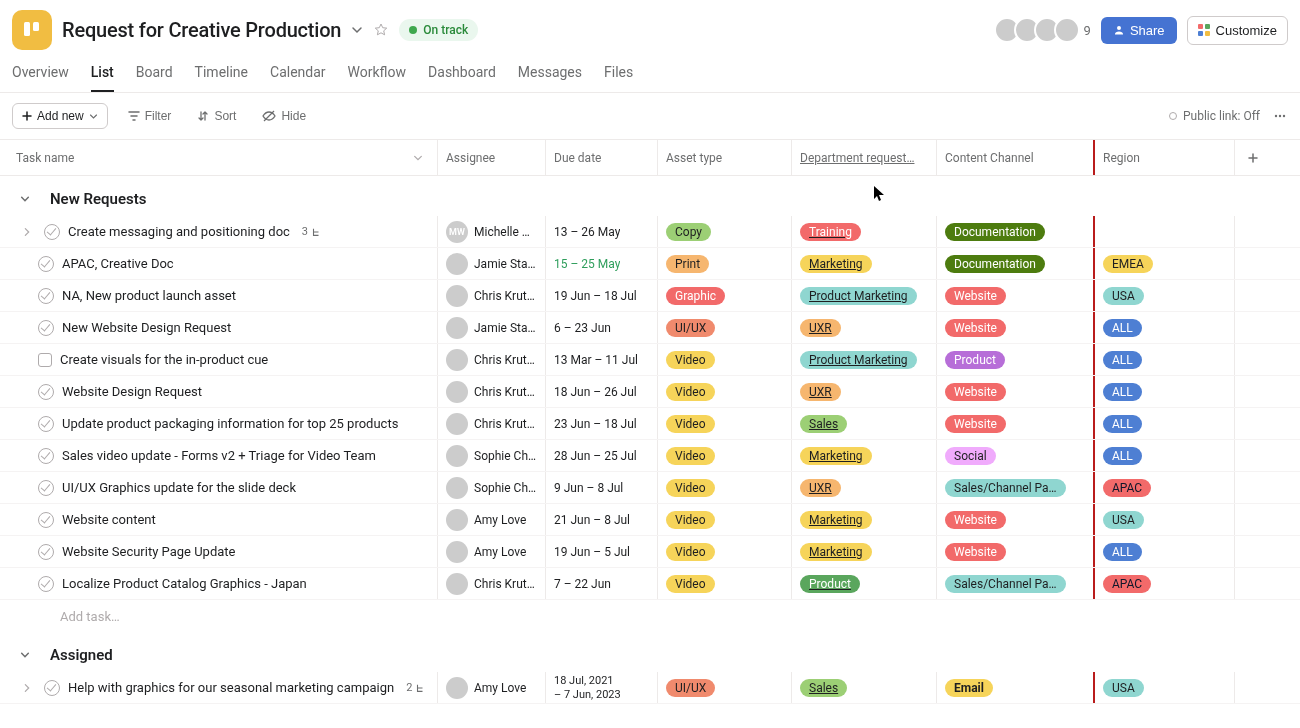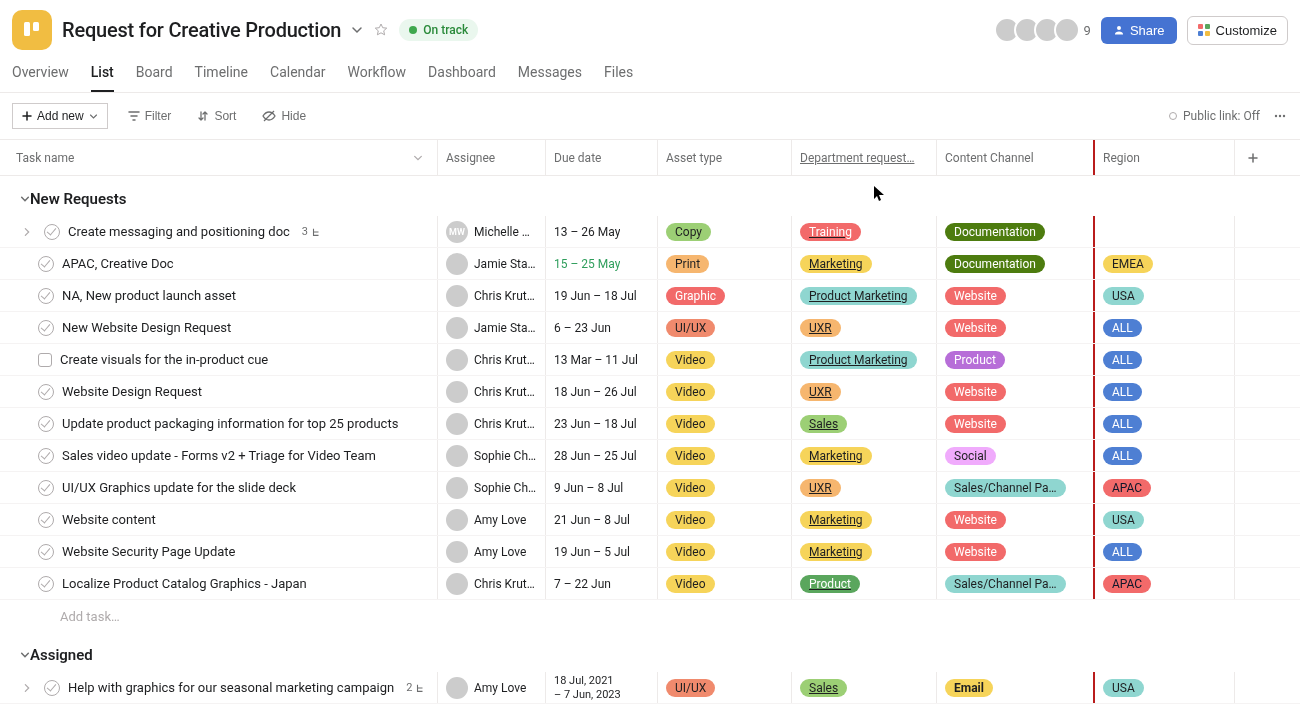--- a/index.html
+++ b/index.html
@@ -44,39 +44,39 @@
     background:#fff;color:#1e1f21;border:1px solid #cfcbcb;border-radius:6px;
     padding:6px 10px;font-size:13px;display:flex;align-items:center;gap:6px;cursor:pointer;
   }
   .cust-grid { display:inline-block;width:12px;height:12px; }
   
   .tabs { display:flex;gap:22px;padding:10px 12px 0 12px;border-bottom:none; }
   .tab { font-size:14px;color:#6d6e6f;padding:4px 0 10px 0; border-bottom:2px solid transparent; cursor:pointer; }
   .tab.active { color:#1e1f21;font-weight:500;border-bottom:2px solid #1e1f21; }
   
   .toolbar { display:flex;align-items:center;gap:14px;padding:10px 12px; border-top:1px solid #edeae9;border-bottom:1px solid #edeae9;}
-  .tbtn { display:flex;align-items:center;gap:5px;font-size:12px;color:#6d6e6f;cursor:pointer; border:none;background:none;padding:4px 6px;border-radius:0;}
+  .tbtn { display:flex;align-items:center;gap:5px;font-size:12px;color:#6d6e6f;cursor:pointer; border:none;background:none;padding:4px 6px;border-radius:6px;}
   .add-new { border:1px solid #cfcbcb;padding:5px 9px;color:#1e1f21;font-weight:500;}
   .tb-right { margin-left:auto;display:flex;align-items:center;gap:12px;font-size:12px;color:#6d6e6f; }
   .dots { width:16px;height:16px;display:flex;align-items:center;justify-content:center;cursor:pointer; }
   
   .grid-head { display:flex;align-items:center;border-bottom:1px solid #edeae9;height:36px;color:#6d6e6f;font-size:12px; }
   .col { padding:0 8px; overflow:hidden;text-overflow:ellipsis;white-space:nowrap; }
   .col-task { width:438px; padding-left:16px; display:flex;align-items:center;gap:4px;border-right:1px solid #edeae9;height:100%; }
   .col-assignee { width:108px;border-right:1px solid #edeae9;height:100%;display:flex;align-items:center; }
   .col-due { width:112px;border-right:1px solid #edeae9;height:100%;display:flex;align-items:center; }
   .col-asset { width:134px;border-right:1px solid #edeae9;height:100%;display:flex;align-items:center; }
   .col-dept { width:145px;border-right:1px solid #edeae9;height:100%;display:flex;align-items:center;text-decoration:underline; }
   .col-chan { width:158px;border-right:2px solid #b91c1c;height:100%;display:flex;align-items:center; }
   .col-region { width:140px;border-right:1px solid #edeae9;height:100%;display:flex;align-items:center; }
   .col-addcol { flex:0 0 36px;display:flex;align-items:center;justify-content:center;color:#6d6e6f;cursor:pointer; }
   .head-caret { margin-left:auto;margin-right:6px;color:#afabac; }
   
   .scroll { overflow-y:auto;height:calc(728px - 160px); }
-  .section-header { display:flex;align-items:center;gap:0;padding:14px 12px 8px 20px; font-size:15px;font-weight:600;color:#1e1f21;cursor:pointer; }
+  .section-header { display:flex;align-items:center;gap:20px;padding:14px 12px 8px 20px; font-size:15px;font-weight:600;color:#1e1f21;cursor:pointer; }
   .sect-caret { color:#6d6e6f; transform:translateY(0); }
   
   .row { display:flex;align-items:stretch;border-bottom:1px solid #f5f3f3;height:32px; }
   .row .col { display:flex;align-items:center; }
   .row .col-task { padding-left:38px; gap:8px; position:relative;}
   .row .col-task.has-caret { padding-left:22px; }
   .row .task-caret{color:#afabac;width:14px;}
   .check { width:16px;height:16px;border:1.5px solid #afabac;border-radius:50%;flex:none; position:relative;}
   .check::after{content:"";position:absolute;left:4px;top:1px;width:4px;height:8px;border:solid #afabac;border-width:0 1.5px 1.5px 0;transform:rotate(40deg);}
   .task-name { font-size:13px;color:#1e1f21;overflow:hidden;text-overflow:ellipsis;white-space:nowrap; }

